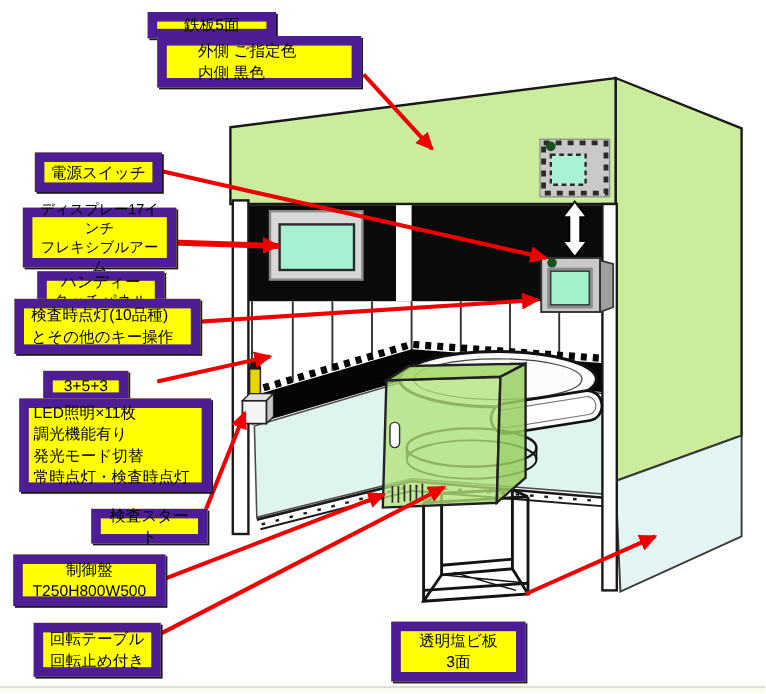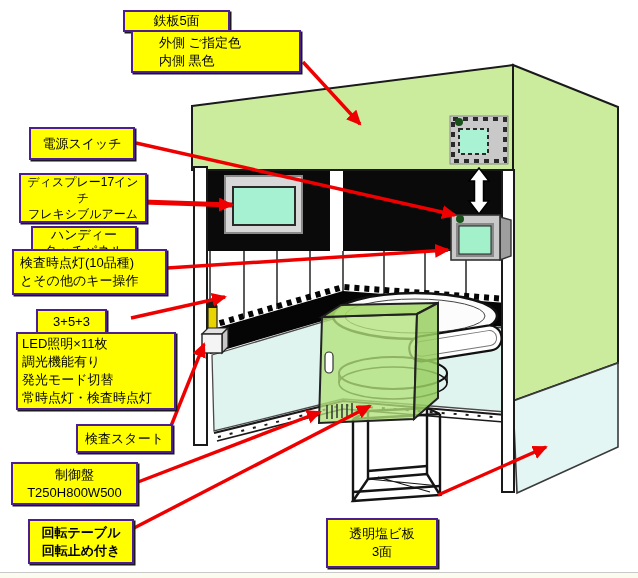--- a/index.html
+++ b/index.html
@@ -4,21 +4,21 @@
 <style>
   html,body{margin:0;padding:0;background:#ffffff;}
   .stage{
     position:relative;width:638px;height:578px;overflow:hidden;
     background:#ffffff;
     font-family:"Liberation Sans","DejaVu Sans",sans-serif;
   }
   .stage svg{position:absolute;left:0;top:0;}
   .callout{
     position:absolute;box-sizing:border-box;
-    background:#FFFF00;border:2px solid #4c1d95;
+    background:#FFFF00;border:8px solid #4c1d95;
     box-shadow:1.5px 1.5px 0 #1a1a1a;
     color:#000;font-size:13px;line-height:1.35;
     display:flex;flex-direction:column;justify-content:center;align-items:center;
     text-align:center;white-space:pre-line;padding:1px 3px;
   }
   .callout.ta-left{align-items:flex-start;text-align:left;}
   .bottom-strip{
     position:absolute;left:0;top:572px;width:638px;height:6px;
     background:#FBFBEF;border-top:1px solid #C9C9C9;box-sizing:border-box;
   }
@@ -153,20 +153,20 @@
   <div class="callout ta-left" style="left:16px;top:332px;width:160px;height:78px;padding-left:4px;z-index:3;line-height:1.38;">LED照明×11枚
 調光機能有り
 発光モード切替
 常時点灯・検査時点灯</div>
 
   <div class="callout" style="left:76px;top:424px;width:97px;height:29px;">検査スタート</div>
 
   <div class="callout" style="left:11px;top:462px;width:127px;height:43px;">制御盤
 T250H800W500</div>
 
-  <div class="callout" style="left:28px;top:519px;width:106px;height:45px;font-weight:bold;">回転テーブル
+  <div class="callout" style="left:28px;top:519px;width:106px;height:45px;">回転テーブル
 回転止め付き</div>
 
   <div class="callout" style="left:326px;top:480px;width:112px;height:50px;margin-top:38px;">透明塩ビ板
 3面</div>
 
   <div class="bottom-strip"></div>
 </div>
 
 </body></html>

